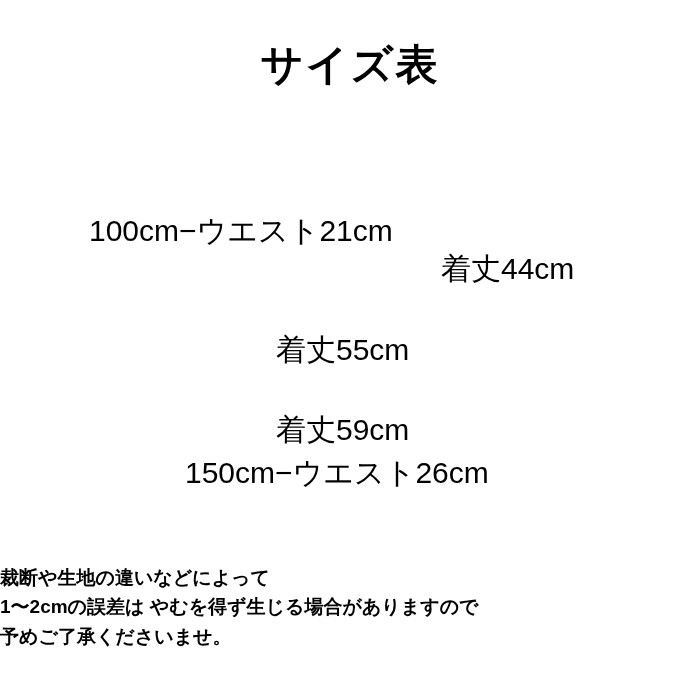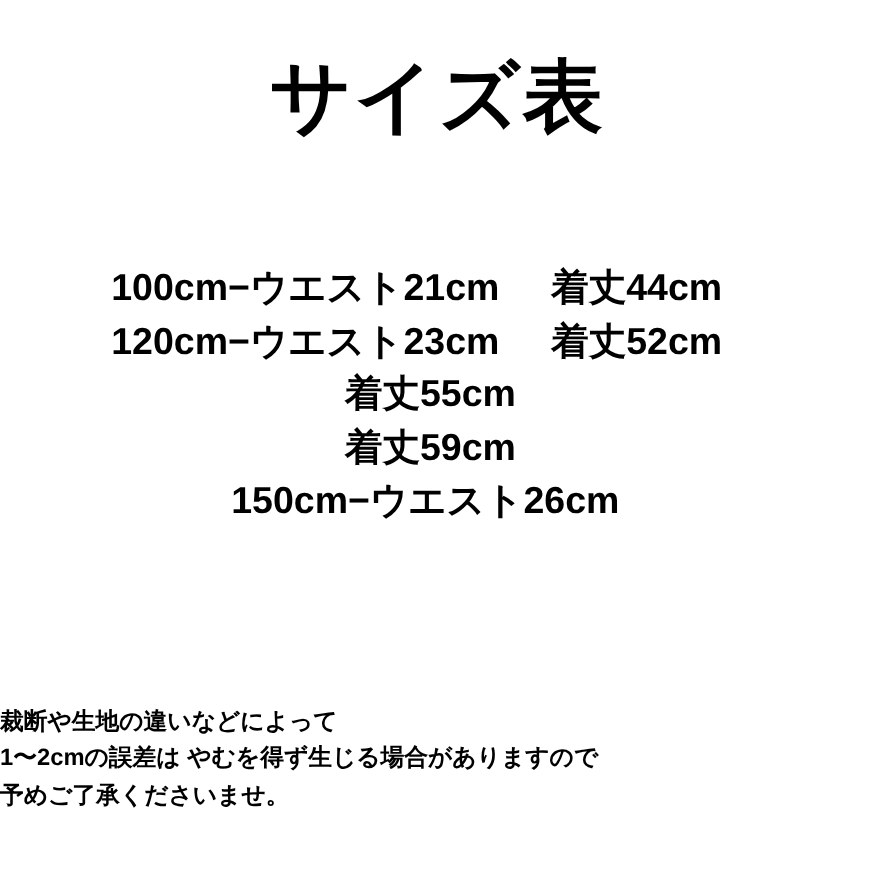--- a/index.html
+++ b/index.html
@@ -19,49 +19,50 @@
     width: 700px;
     height: 700px;
     box-sizing: border-box;
   }
   .title {
     position: absolute;
     top: 42px;
     left: 0;
     width: 700px;
     text-align: center;
-    font-size: 64px;
+    font-size: 42px;
     font-weight: bold;
     letter-spacing: 2px;
     line-height: 1.1;
   }
   .size-table {
     position: absolute;
     top: 210px;
     left: 0;
     width: 700px;
   }
   .size-row {
     display: flex;
     justify-content: center;
     align-items: flex-start;
     font-size: 30px;
-    font-weight: bold;
+    font-weight: normal;
     line-height: 1.42;
     letter-spacing: 0px;
     white-space: nowrap;
   }
   .col-main {
     text-align: left;
     width: 330px;
   }
   .col-len {
     text-align: left;
     width: 170px;
     padding-left: 22px;
+    margin-top: 38px;
   }
   .notes {
     position: absolute;
     top: 563px;
     left: 0;
     width: 688px;
     text-align: left;
   }
   .note-line {
     font-size: 19px;
@@ -78,24 +79,20 @@
   <div class="title">サイズ表</div>
 
   <div class="size-table">
 
     <div class="size-row">
       <span class="col-main">100cm−ウエスト21cm</span>
       <span class="col-len">着丈44cm</span>
     </div>
 
 
-    <div class="size-row">
-      <span class="col-main">120cm−ウエスト23cm</span>
-      <span class="col-len">着丈52cm</span>
-    </div>
 
     <div class="size-row">
       <span class="col-len">着丈55cm</span>
     </div>
 
     <div class="size-row">
       <span class="col-len">着丈59cm</span>
     </div>
 
     <div class="size-row">

